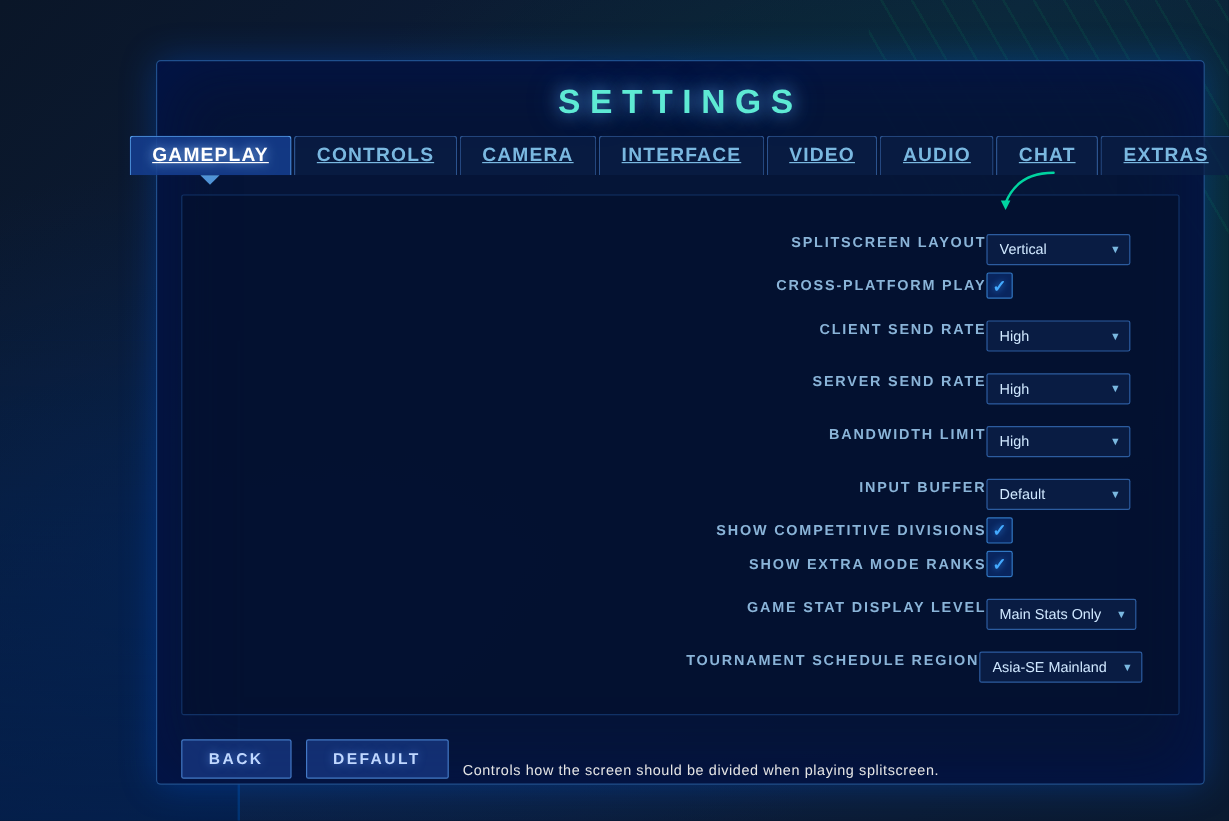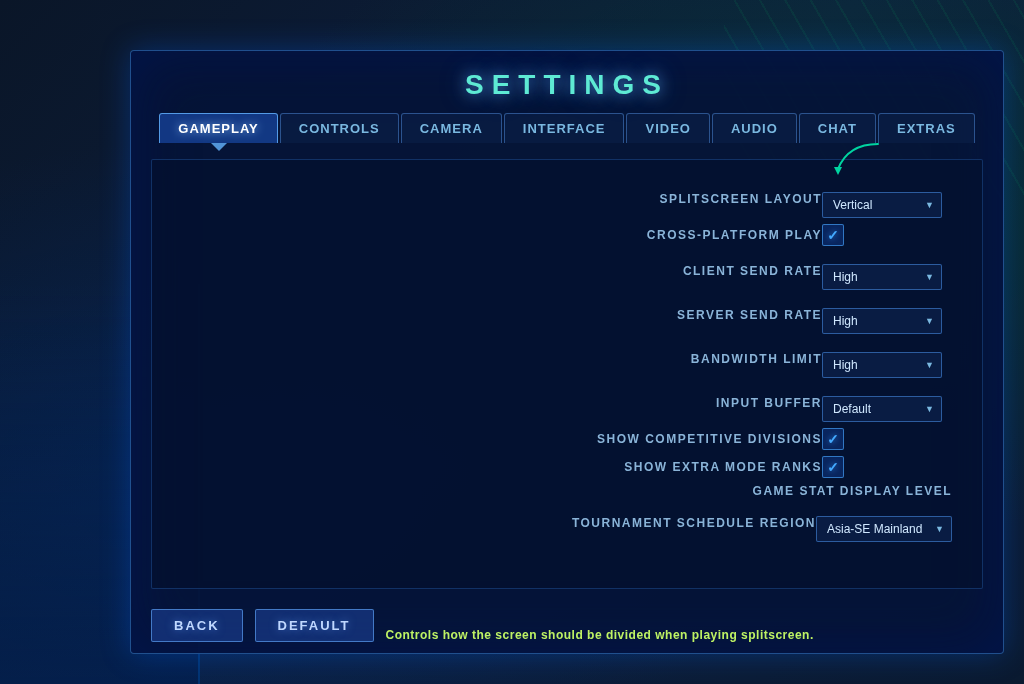--- a/index.html
+++ b/index.html
@@ -70,30 +70,31 @@
       display: flex;
       align-items: flex-end;
       justify-content: center;
       gap: 2px;
       padding: 0 20px 0;
       margin-bottom: 0;
     }
 
     .tab {
       padding: 7px 18px;
-      font-size: 13px;
+      font-size: 16px;
       font-weight: bold;
       letter-spacing: 1px;
       cursor: pointer;
       border: 1px solid rgba(80, 140, 220, 0.5);
       border-bottom: none;
       border-radius: 3px 3px 0 0;
       color: #7ab8e0;
       background: rgba(10, 30, 70, 0.7);
       transition: all 0.2s;
+      text-decoration: underline;
     }
 
     .tab.active {
       background: rgba(20, 60, 140, 0.9);
       color: #ffffff;
       border-color: rgba(100, 180, 255, 0.8);
       position: relative;
     }
 
     .tab.active::after {
@@ -208,23 +209,22 @@
       cursor: pointer;
       border: 1px solid rgba(80, 140, 220, 0.8);
       border-radius: 2px;
       background: rgba(20, 50, 120, 0.9);
       color: #c0d8ff;
       text-shadow: 0 0 8px rgba(100, 160, 255, 0.6);
     }
 
     .hint-text {
       font-size: 12px;
-      color: #bef264;
+      color: #e5e5e5;
       letter-spacing: 0.5px;
-      font-weight: bold;
     }
 
     
     .arrow-indicator {
       position: absolute;
       top: 88px;
       right: 115px;
       width: 60px;
       height: 40px;
     }
@@ -315,20 +315,23 @@
       <div class="settings-row">
         <span class="row-label">SHOW EXTRA MODE RANKS</span>
         <div class="row-control">
           <div class="checkbox-wrapper">
             <span class="checkbox-check">✓</span>
           </div>
         </div>
       </div>
       <div class="settings-row">
         <span class="row-label">GAME STAT DISPLAY LEVEL</span>
+        <div class="row-control">
+          <div class="dropdown-wrapper"><select class="dropdown"><option value="Main Stats Only">Main Stats Only</option><option value="All Stats">All Stats</option></select></div>
+        </div>
       </div>
       <div class="settings-row">
         <span class="row-label">TOURNAMENT SCHEDULE REGION</span>
         <div class="row-control">
           <div class="dropdown-wrapper"><select class="dropdown"><option value="Asia-SE Mainland">Asia-SE Mainland</option><option value="North America">North America</option><option value="Europe">Europe</option></select></div>
         </div>
       </div>
     </div>
 
   <div class="bottom-bar">

